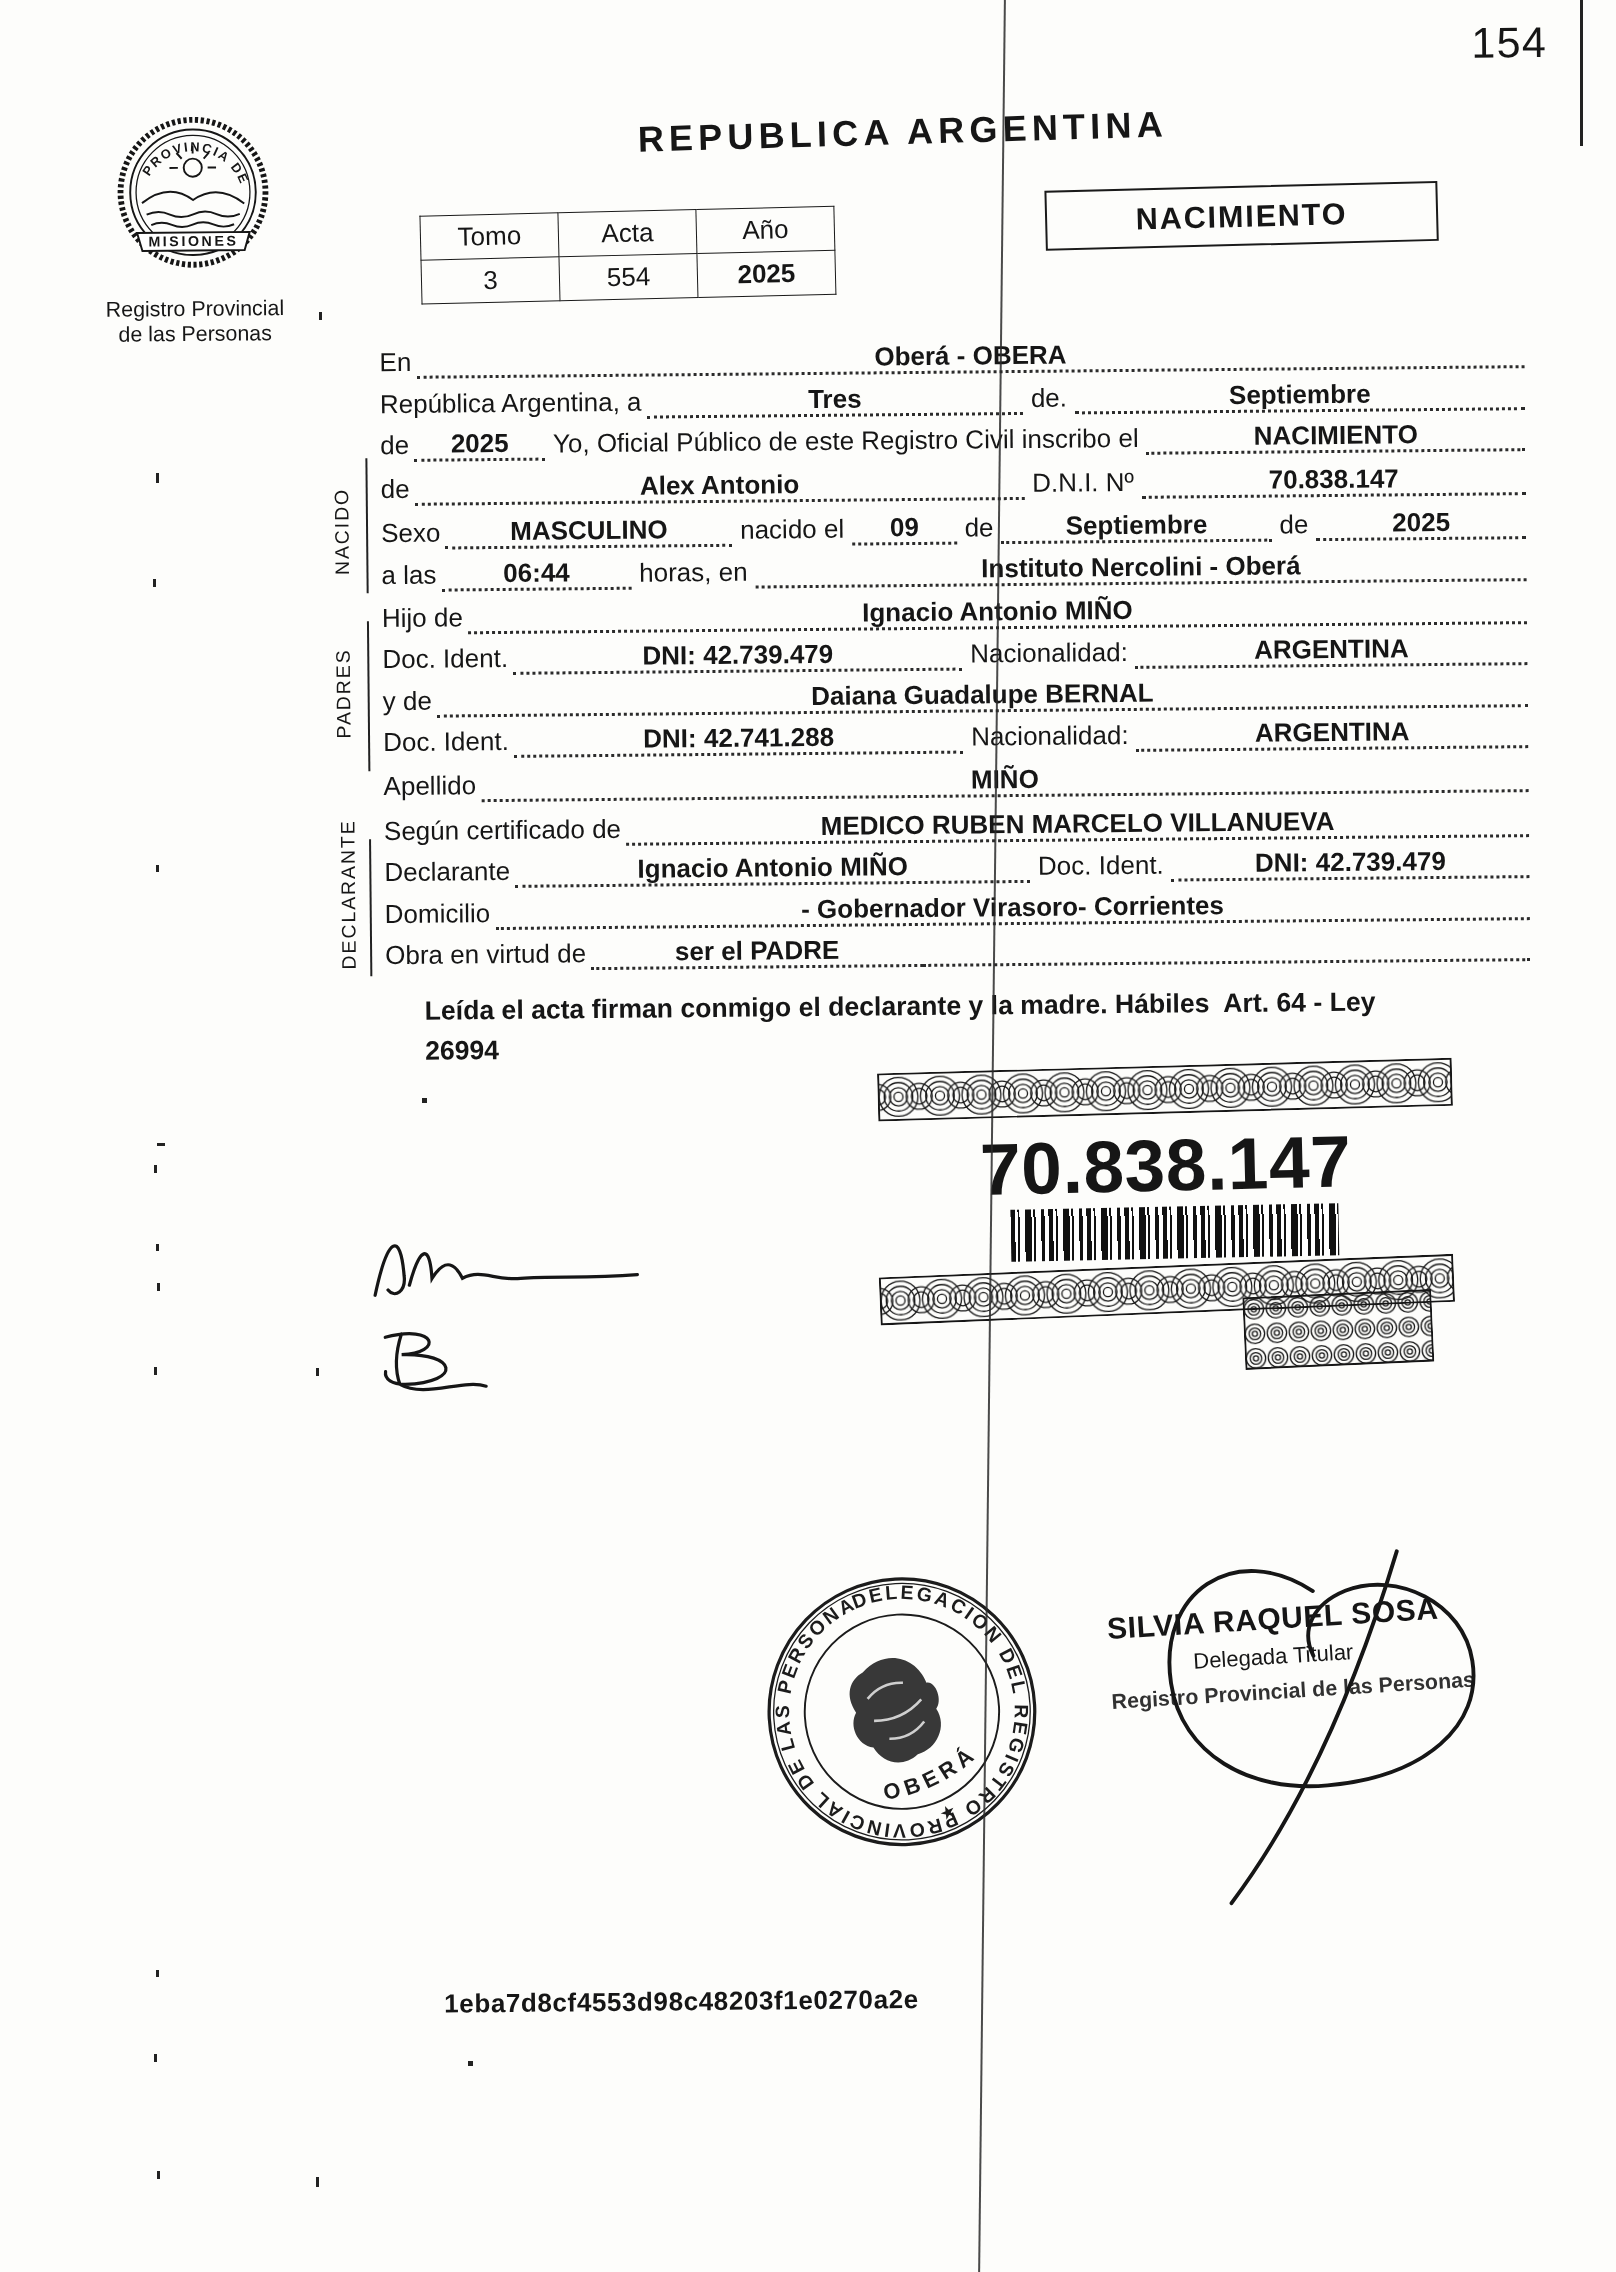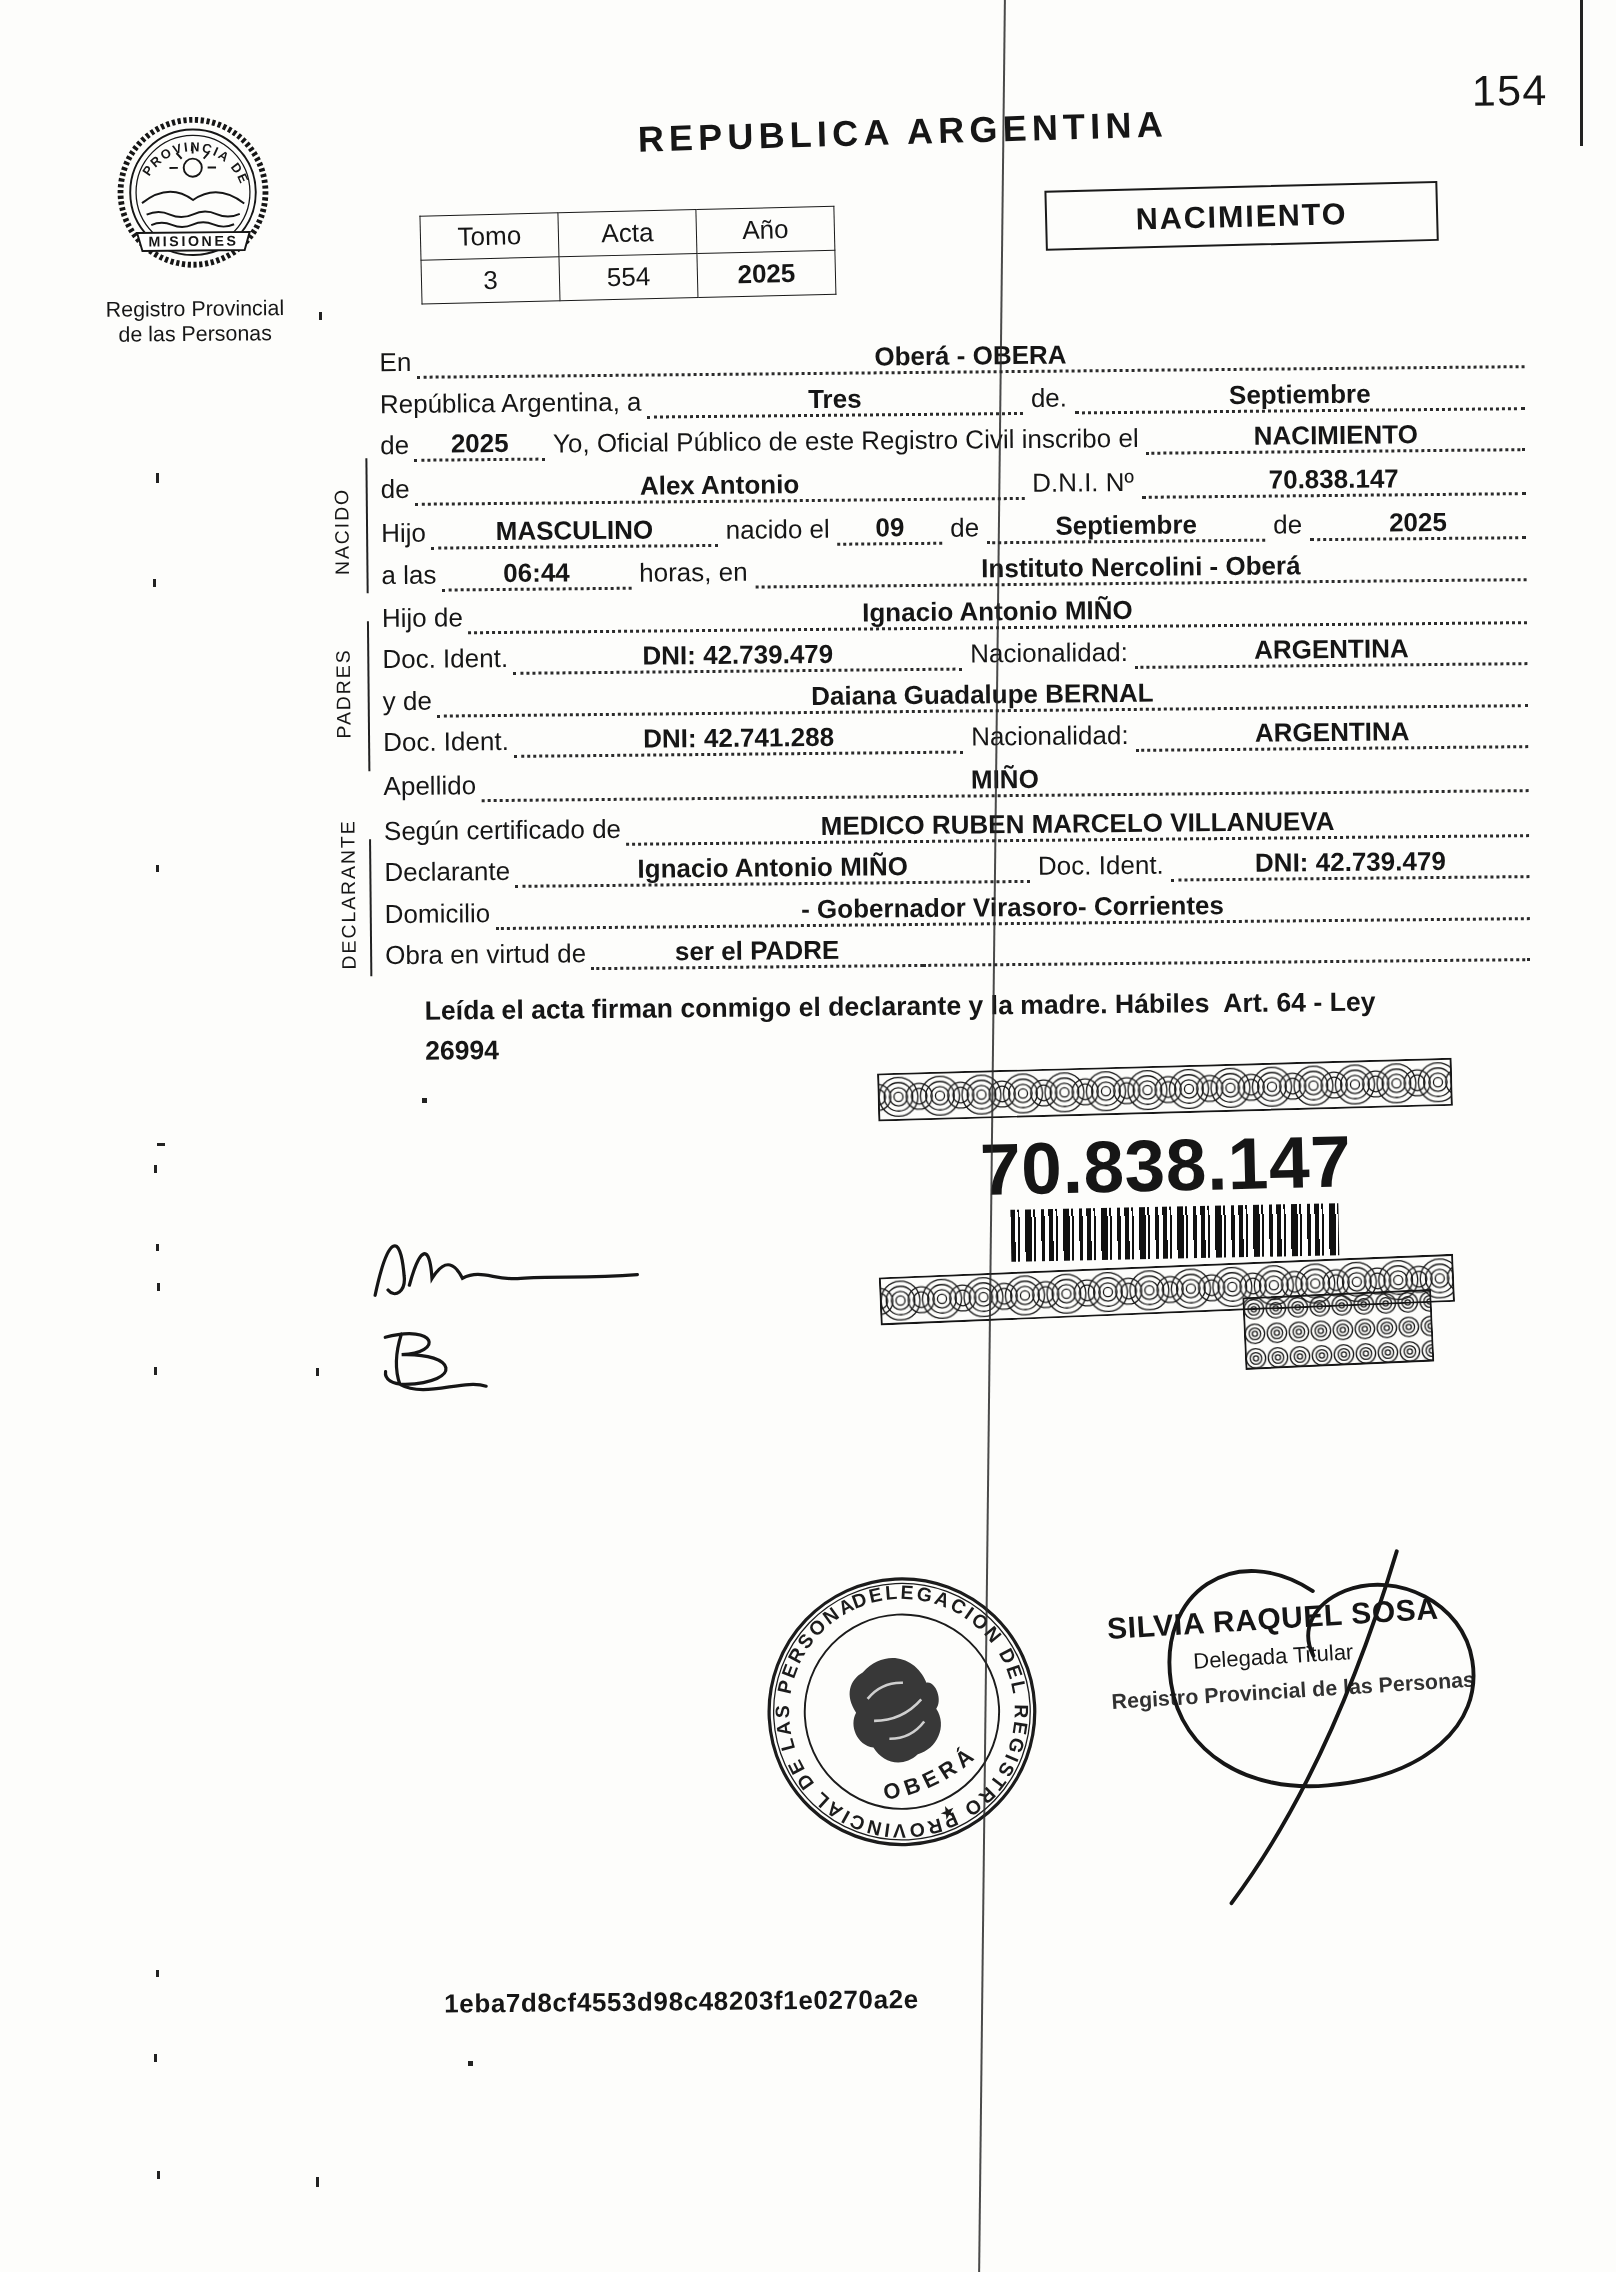--- a/index.html
+++ b/index.html
@@ -1,20 +1,20 @@
 <!DOCTYPE html>
 <html style="font-size:10.4px"><head>
 <meta charset="utf-8">
 <style>
   html,body{margin:0;padding:0;}
   body{background:#9a9a9a;}
   .page{position:relative;width:1617px;height:2273px;background:#fdfdfb;font-family:"Liberation Sans",sans-serif;color:#161616;overflow:hidden;}
   .abs{position:absolute;}
   .tilt{position:absolute;inset:0;transform:rotate(-0.55deg);transform-origin:808px 0;}
-  .page-number{position:absolute;top:25px;left:1471px;font-size:43px;letter-spacing:1.3px;margin-top:48px;}
+  .page-number{position:absolute;top:25px;left:1471px;font-size:43px;letter-spacing:1.3px;}
   .doc-title{position:absolute;top:112px;left:545px;width:713px;text-align:center;font-size:36px;font-weight:bold;letter-spacing:5.2px;transform:rotate(-1.1deg);}
   .acta-table{position:absolute;top:209px;left:418px;border-collapse:collapse;transform:rotate(-0.8deg);}
   .acta-table td{border:1.9px solid #1a1a1a;width:137px;height:43px;text-align:center;font-size:26px;padding:0;}
   .acta-table td.b{font-weight:bold;}
   .act-box{position:absolute;top:190px;left:1043px;width:389px;height:56px;border:2.6px solid #1a1a1a;display:flex;align-items:center;justify-content:center;font-size:30.5px;font-weight:bold;letter-spacing:1.9px;transform:rotate(-0.9deg);}
   .logo-caption{position:absolute;top:291px;left:77px;width:230px;text-align:center;font-size:21.4px;line-height:1.18;}
   .fline{position:absolute;left:376px;width:1145px;height:38px;display:flex;align-items:flex-end;font-size:26px;}
   .lbl{white-space:nowrap;padding:0 5.2px 1.3px 0;}
   .lbl.mid{padding:0 7.8px 1.3px 7.8px;}
   .dot{flex:1 1 0;border-bottom:3.2px dotted #2b2b2b;text-align:center;font-weight:bold;white-space:nowrap;padding:0 3.9px;line-height:1.1;}
@@ -103,21 +103,21 @@
     </div>
 
     <div class="fline" style="top:464px">
       <span class="lbl">de</span>
       <span class="dot" style="flex-grow:1.6">Alex Antonio</span>
       <span class="lbl mid">D.N.I. Nº</span>
       <span class="dot">70.838.147</span>
     </div>
 
     <div class="fline" style="top:508px">
-      <span class="lbl">Hijo</span>
+      <span class="lbl">Sexo</span>
       <span class="dot" style="flex:0 0 279px">MASCULINO</span>
       <span class="lbl mid">nacido el</span>
       <span class="dot" style="flex:0 0 97px">09</span>
       <span class="lbl mid">de</span>
       <span class="dot" style="flex-grow:1.3">Septiembre</span>
       <span class="lbl mid">de</span>
       <span class="dot">2025</span>
     </div>
 
     <div class="fline" style="top:550px">

